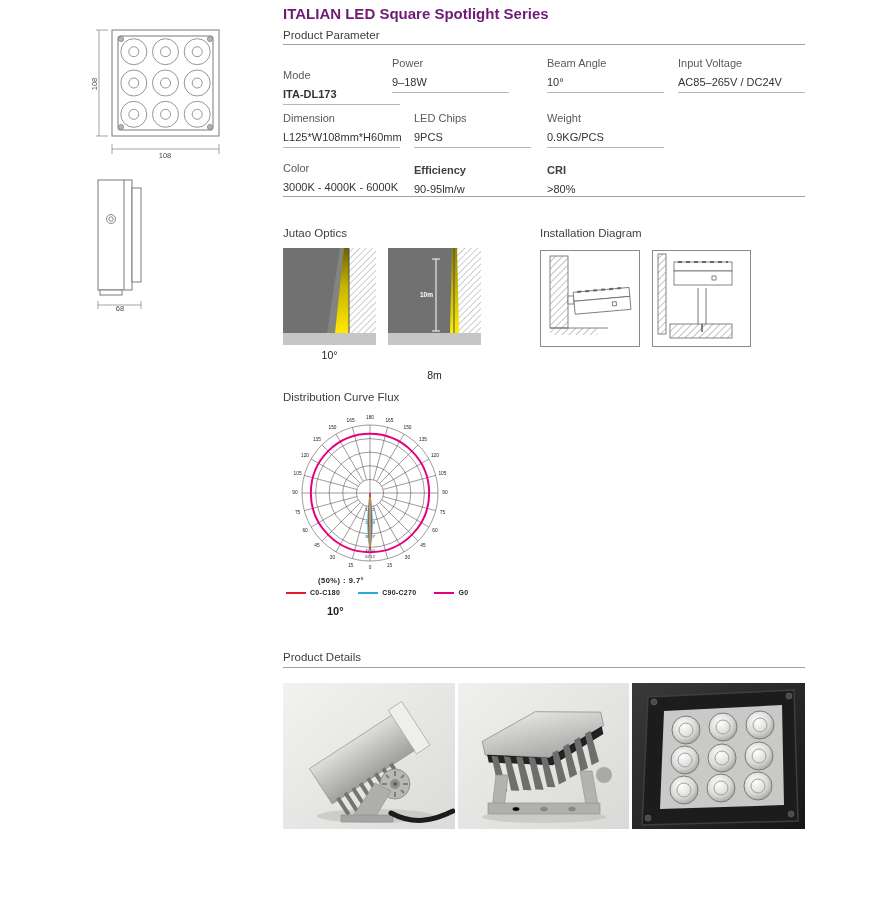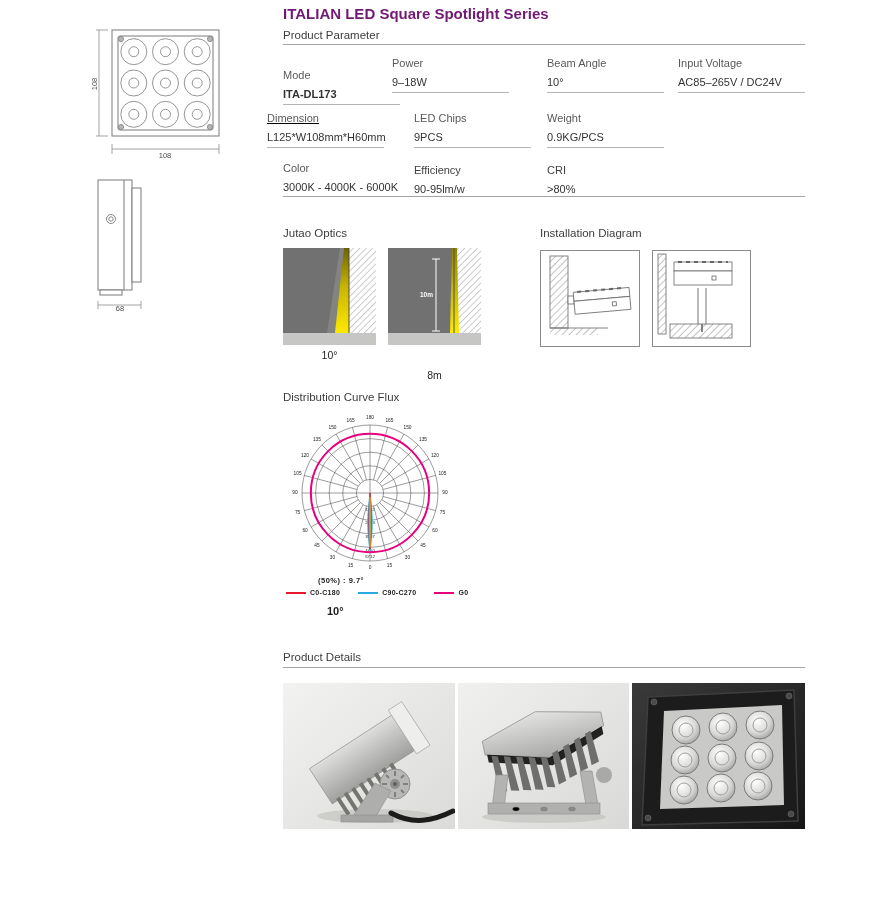--- a/index.html
+++ b/index.html
@@ -4,21 +4,21 @@
 <style>
   html,body{margin:0;padding:0;background:#fff;}
   .page{position:relative;width:873px;height:924px;background:#fff;
         font-family:"Liberation Sans",sans-serif;overflow:hidden;}
   .abs{position:absolute;}
   .page-title{font-size:15px;font-weight:bold;color:#701a75;}
   .sec-head{font-size:11.5px;color:#3d3d3d;}
   .rule{height:1px;background:#a3a3a3;}
   .pcell{position:absolute;}
   .plabel{font-size:11px;color:#595959;line-height:12px;}
-  .plabel.b{font-weight:normal;color:#3f3f3f;}
+  .plabel.b{font-weight:bold;color:#3f3f3f;}
   .pvalue{position:absolute;top:19px;left:0;font-size:11px;color:#333;white-space:nowrap;text-align:center;}
   .pvalue.b{font-weight:bold;}
   .pline{position:absolute;top:35px;left:0;height:1px;background:#b5b5b5;}
   .optic-caption{font-size:10.5px;color:#1f1f1f;text-align:center;}
   .beam-note{font-size:7.5px;font-weight:bold;color:#222;letter-spacing:.5px;}
   .legend-row{display:flex;align-items:center;gap:0;}
   .legend-item{display:flex;align-items:center;margin-right:18px;}
   .legend-line{width:20px;height:2px;margin-right:4px;}
   .legend-label{font-size:7px;color:#222;font-weight:bold;letter-spacing:.3px;}
   .polar-footer{font-size:11px;font-weight:600;color:#1f1f1f;}
@@ -48,21 +48,21 @@
     <div class="plabel">Beam Angle</div>
     <div class="pvalue">10°</div>
     <div class="pline" style="width:117px;"></div>
   </div>
   <div class="pcell" style="left:678px;top:57px;width:127px;">
     <div class="plabel">Input Voltage</div>
     <div class="pvalue">AC85–265V / DC24V</div>
     <div class="pline" style="width:127px;"></div>
   </div>
 
-  <div class="pcell" style="left:267px;top:112px;width:117px;text-decoration:underline;">
+  <div class="pcell" style="left:283px;top:112px;width:117px;">
     <div class="plabel">Dimension</div>
     <div class="pvalue">L125*W108mm*H60mm</div>
     <div class="pline" style="width:117px;"></div>
   </div>
   <div class="pcell" style="left:414px;top:112px;width:117px;">
     <div class="plabel">LED Chips</div>
     <div class="pvalue">9PCS</div>
     <div class="pline" style="width:117px;"></div>
   </div>
   <div class="pcell" style="left:547px;top:112px;width:117px;">

